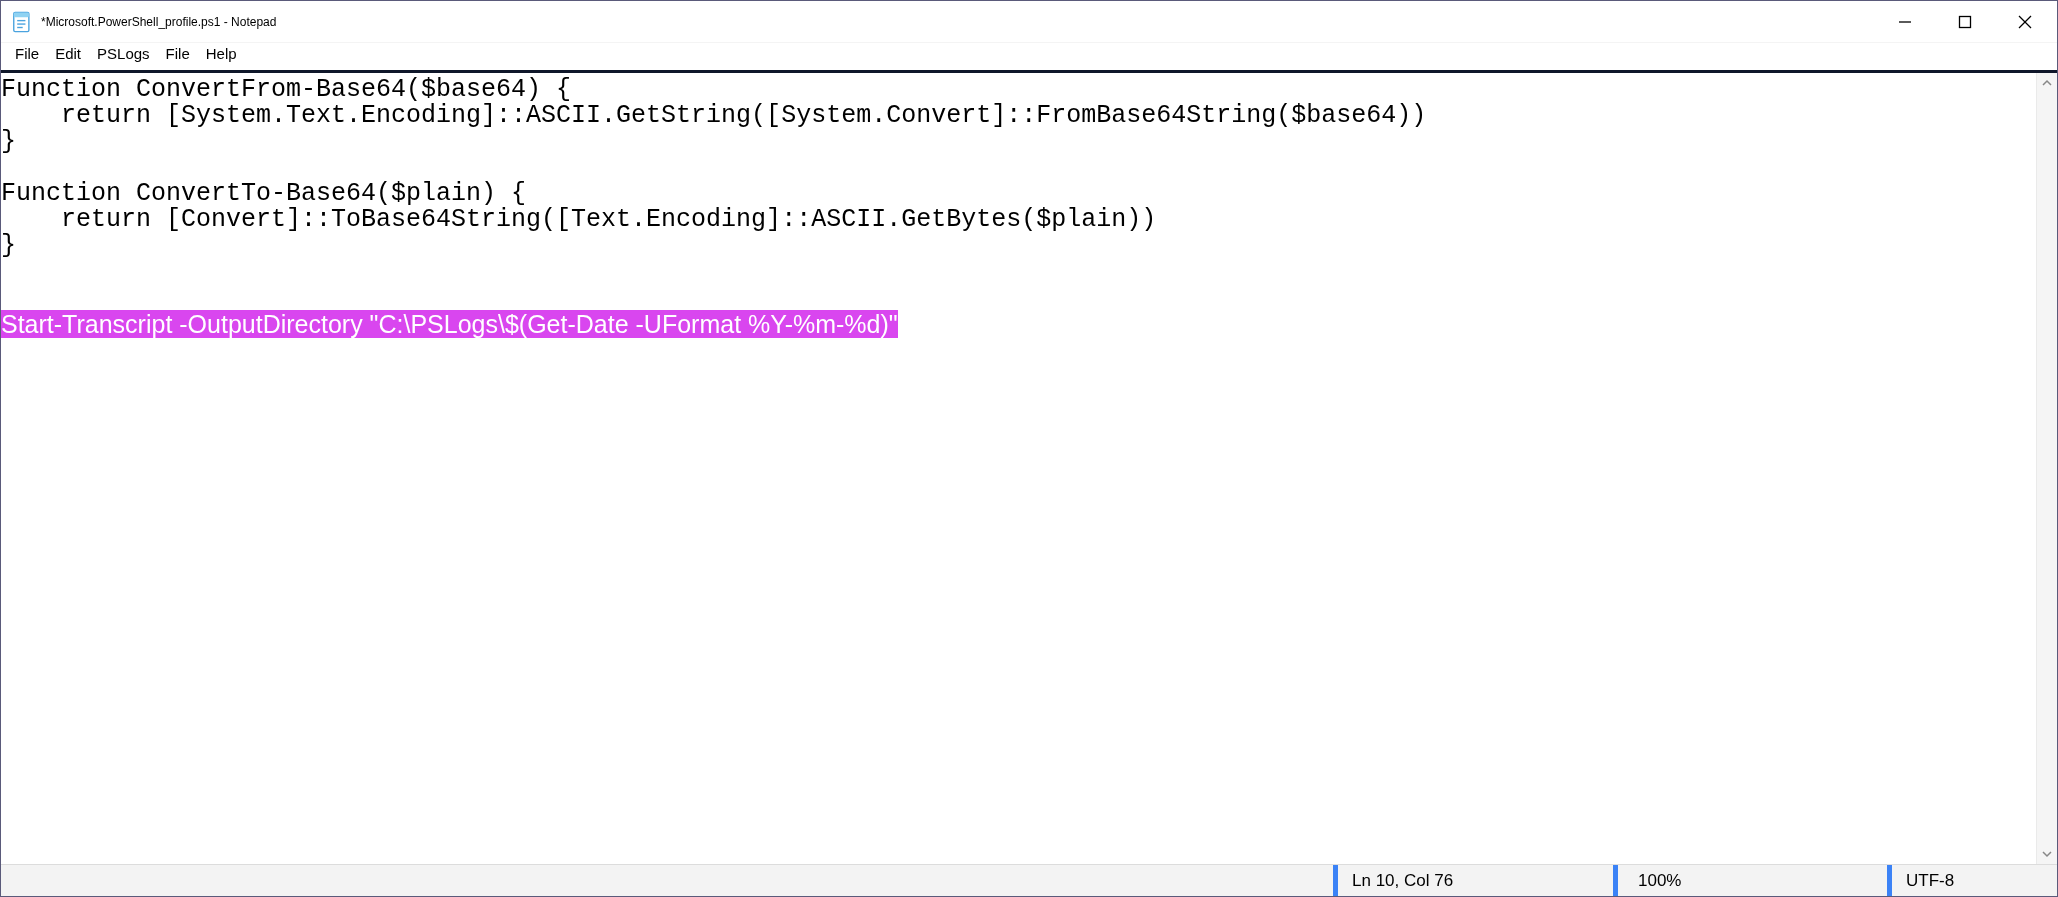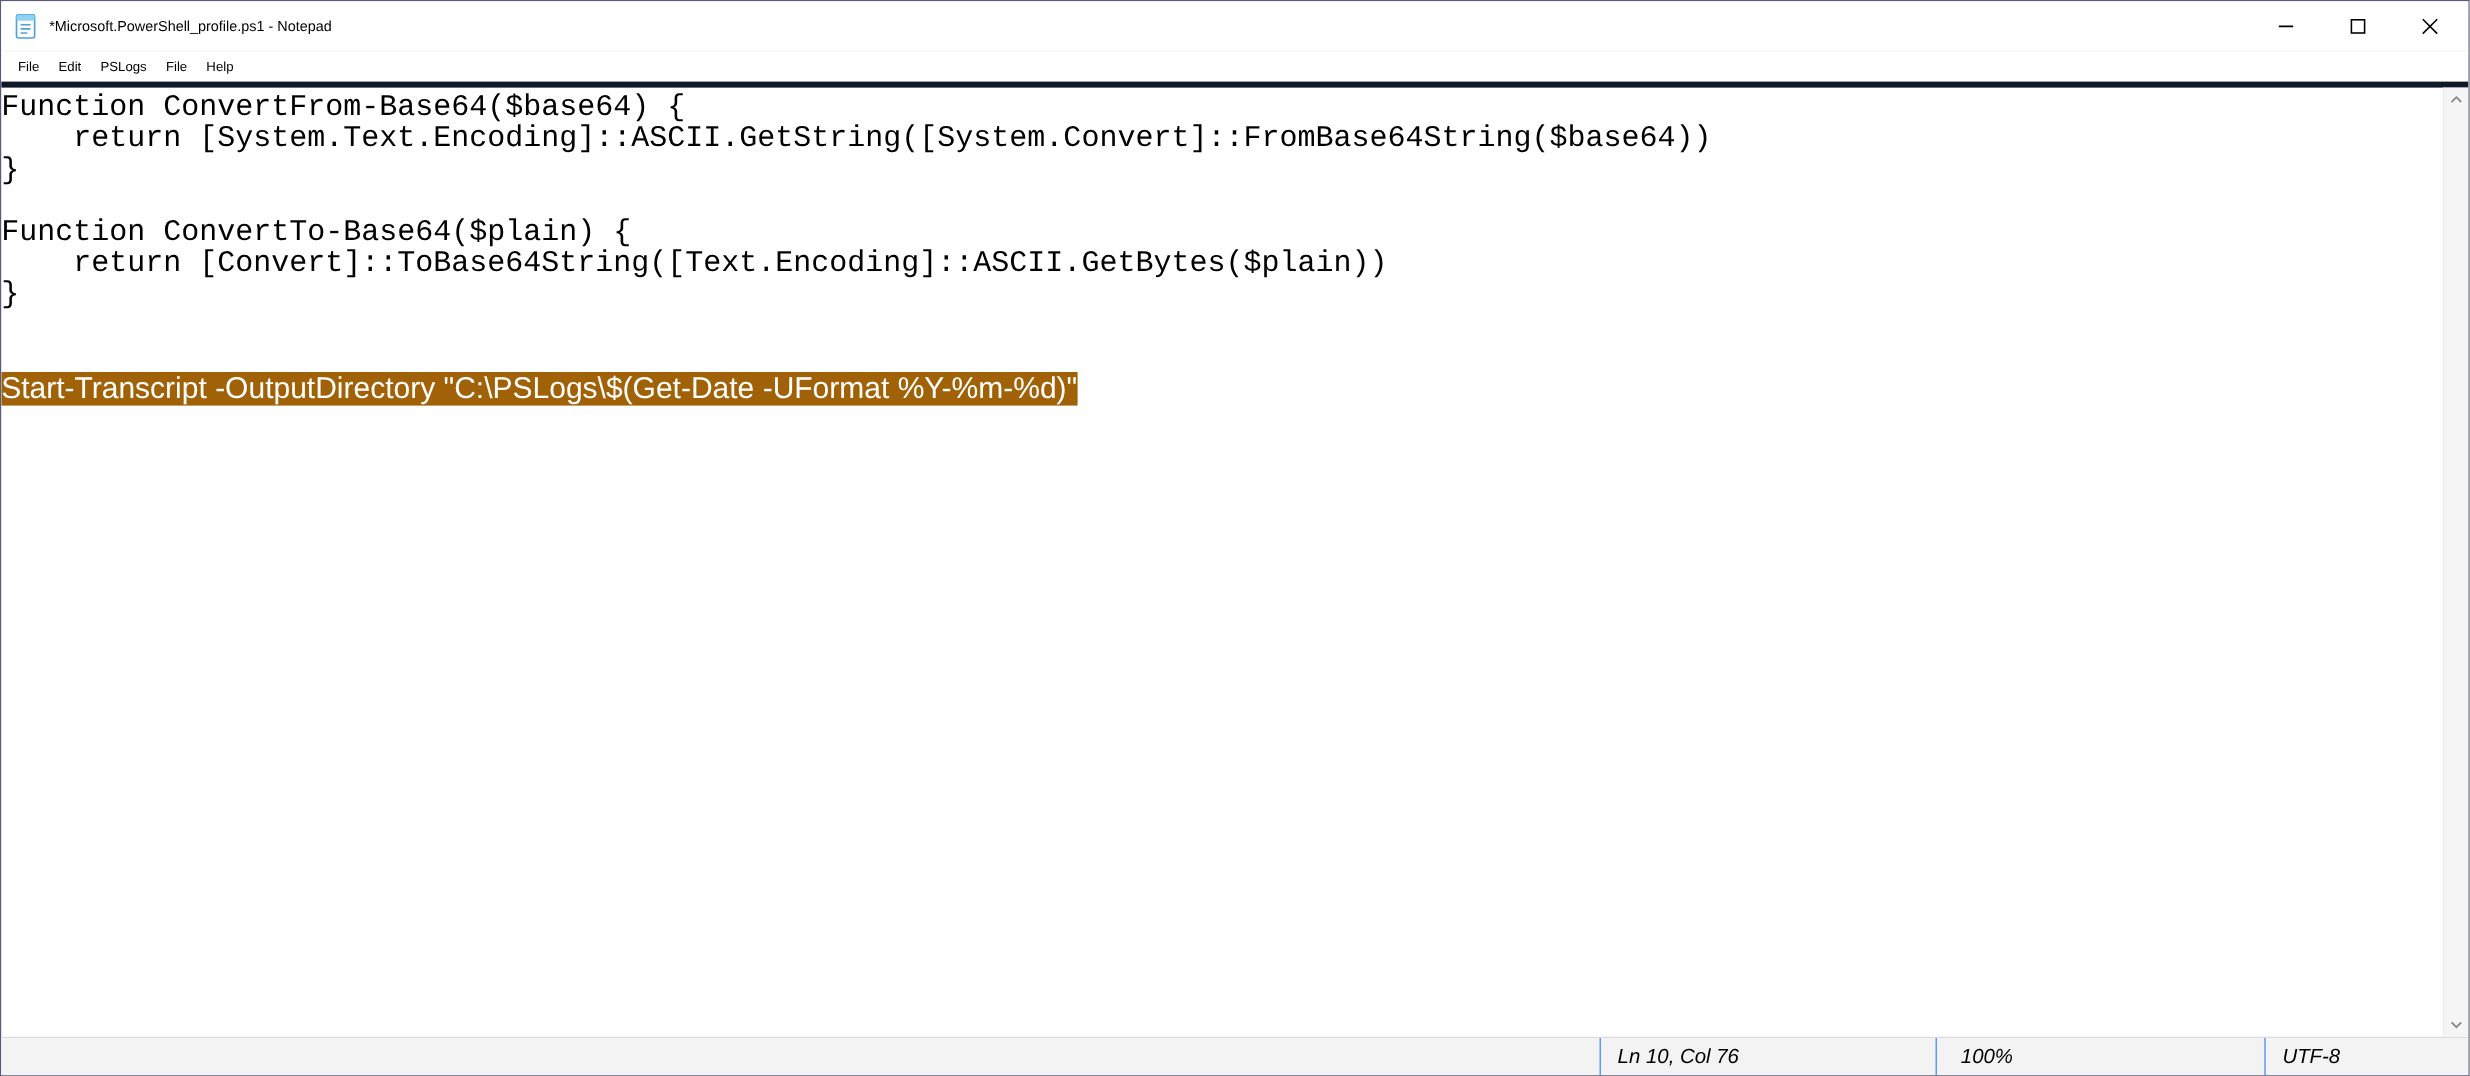--- a/index.html
+++ b/index.html
@@ -48,25 +48,25 @@
       align-items: center;
       justify-content: center;
       cursor: default;
     }
     .win-btn svg { pointer-events: none; }
     
     .menubar {
       height: 30px;
       background: #ffffff;
       display: flex;
-      align-items: center;
+      align-items: flex-start;
       padding: 0 6px;
-      font-size: 11px;
-      color: #000;
-      border-bottom: 5px solid #0f172a;
+      font-size: 15px;
+      color: #000;
+      border-bottom: 3px solid #0f172a;
     }
     .menubar .menu-item {
       padding: 2px 8px;
       cursor: default;
     }
     
     .editor-wrap {
       flex: 1;
       display: flex;
       min-height: 0;
@@ -75,21 +75,21 @@
       flex: 1;
       padding: 4px 0 0 0;
       font-family: Consolas, "Courier New", monospace;
       font-size: 25px;
       line-height: 26px;
       white-space: pre;
       overflow: auto;
       color: #000;
     }
     .editor .sel {
-      background: #a16207;
+      background: #d946ef;
       color: #ffffff;
     }
     .vscroll {
       width: 21px;
       background: #f5f5f5;
       border-left: 1px solid #eaeaea;
       position: relative;
     }
     .vscroll .arrow {
       position: absolute;
@@ -107,26 +107,25 @@
     .statusbar {
       height: 32px;
       background: #f3f3f3;
       border-top: 1px solid #dcdcdc;
       display: flex;
       align-items: stretch;
       font-size: 17px;
       color: #000;
     }
     .statusbar .cell {
-      border-left: 1px solid #3b82f6;
+      border-left: 5px solid #3b82f6;
       display: flex;
       align-items: center;
       padding: 0 14px;
       white-space: nowrap;
-      font-style: italic;
     }
     .statusbar .grow { flex: 1; border-left: none; }
     .statusbar .cell.pos { width: 280px; }
     .statusbar .cell.zoom { width: 86px; padding-left: 20px; }
     .statusbar .cell.eol { width: 188px; margin-top: 46px; }
     .statusbar .cell.enc { width: 170px; }
   </style>
 </head>
 <body>
 

